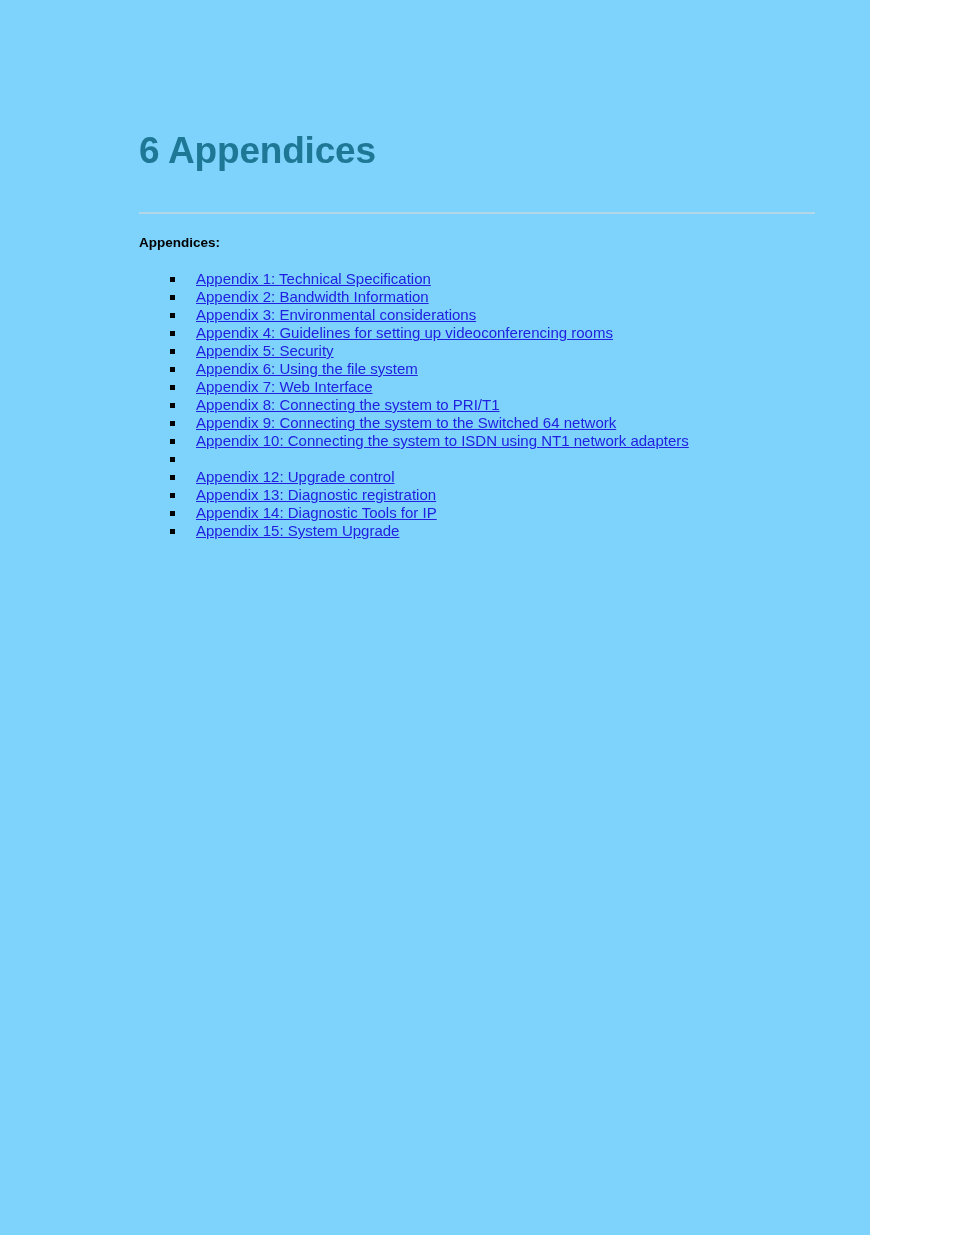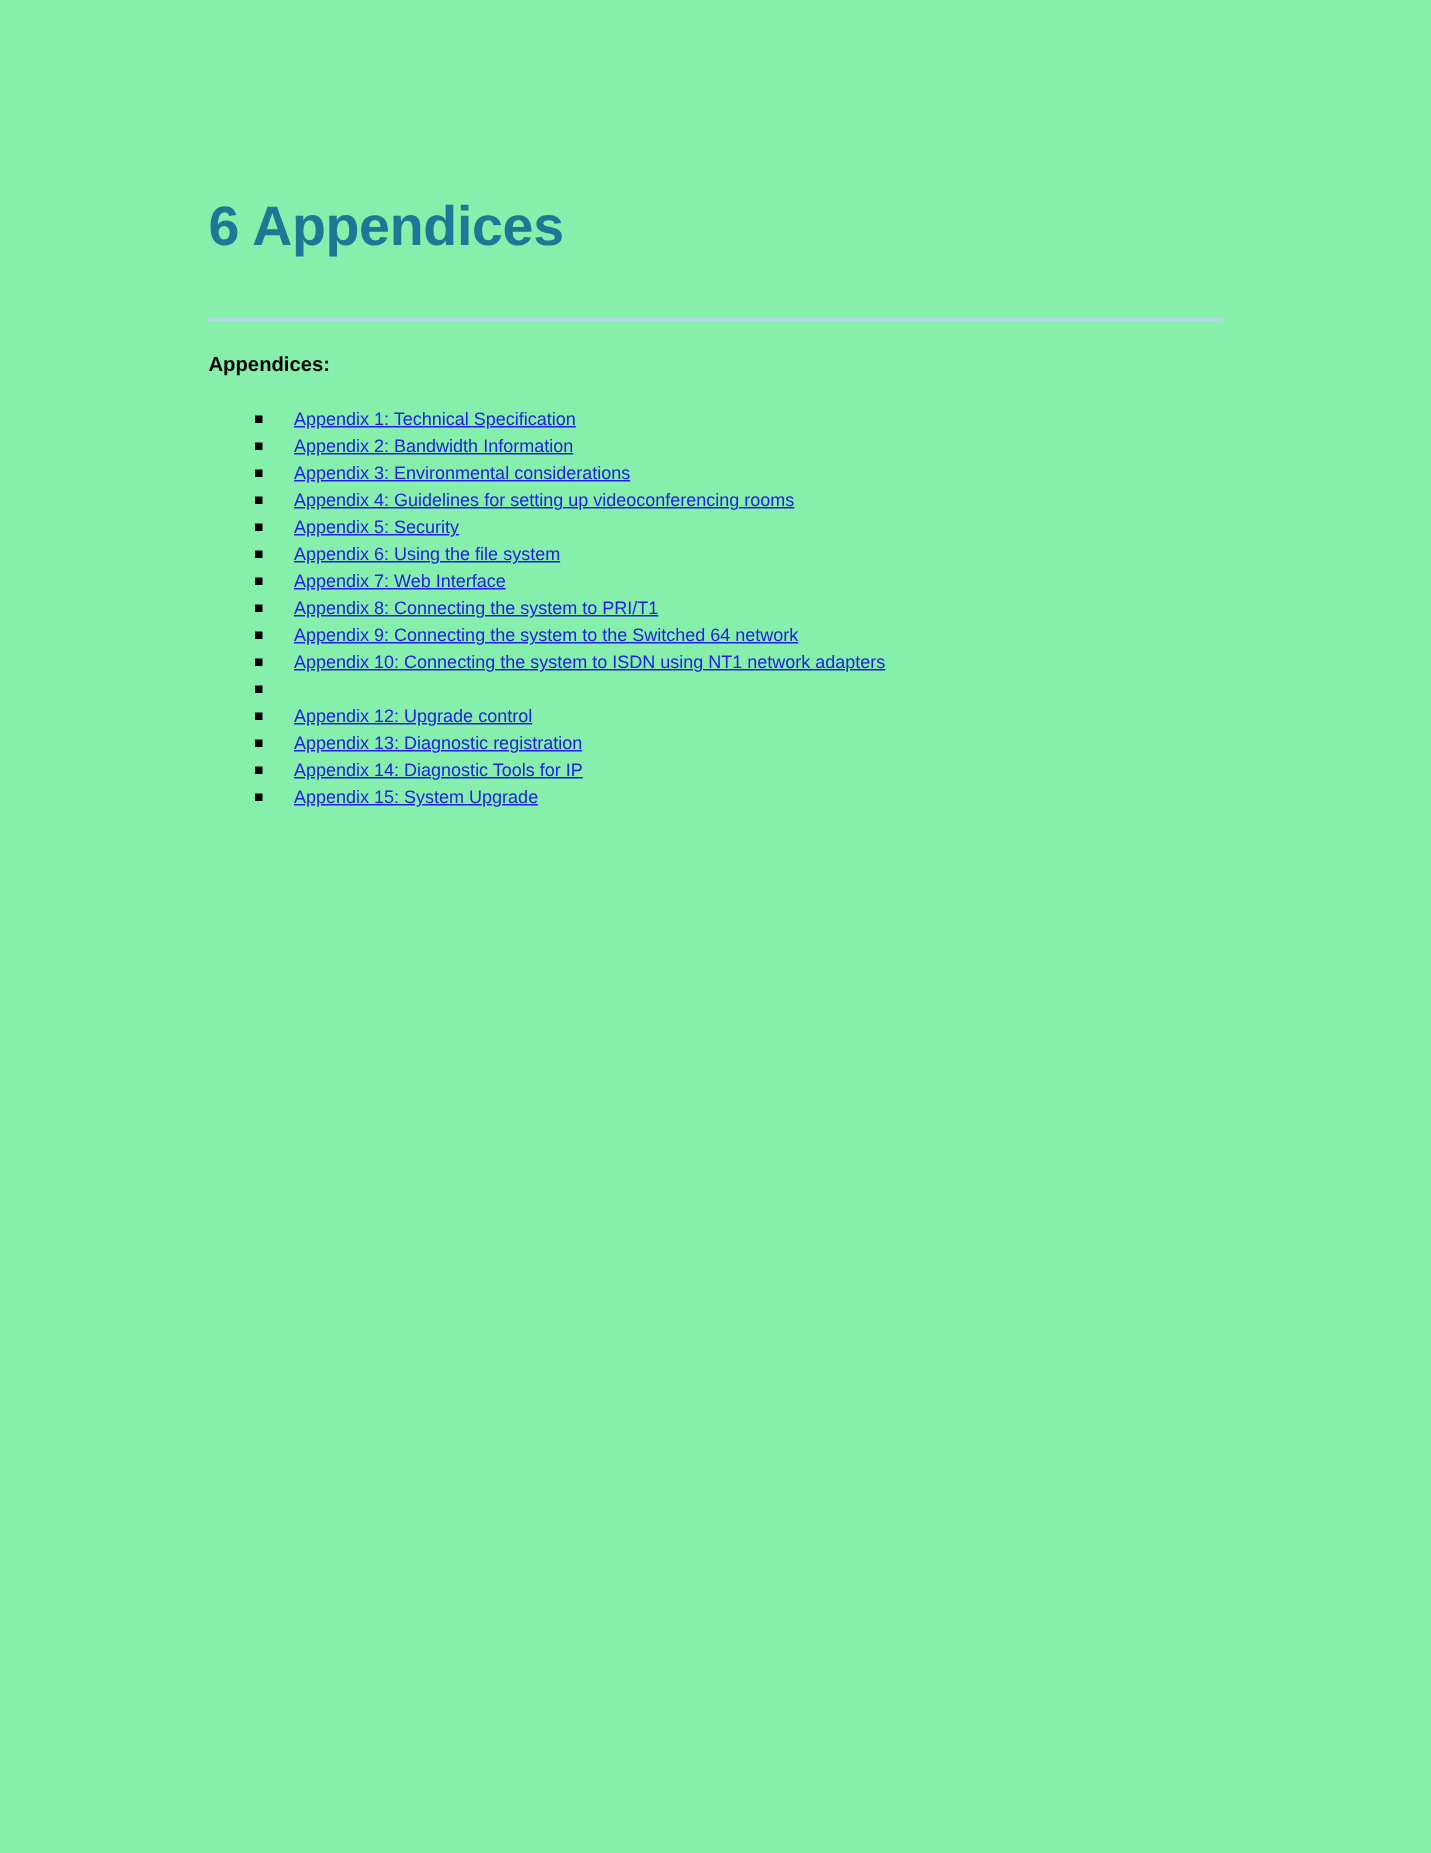--- a/index.html
+++ b/index.html
@@ -12,23 +12,23 @@
   body {
     width: 954px;
     height: 1235px;
     font-family: "Liberation Sans", sans-serif;
     -webkit-font-smoothing: antialiased;
     overflow: hidden;
   }
 
   .page {
     position: relative;
-    width: 954px;
+    width: 870px;
     height: 1235px;
-    background: #86efac;
+    background: #7dd3fc;
     box-sizing: border-box;
   }
 
   
   .chapter-heading {
     position: absolute;
     left: 139px;
     top: 130px;
     margin: 0;
     font-family: "Liberation Sans", sans-serif;
@@ -89,21 +89,21 @@
     left: 170px;
     top: 7px;
     width: 5px;
     height: 5px;
     background: #000000;
     display: block;
   }
 
   .appendix-link {
     font-family: "Liberation Sans", sans-serif;
-    font-size: 12px;
+    font-size: 15px;
     color: #2020e0;
     text-decoration: underline;
     text-underline-offset: 1px;
     cursor: pointer;
     display: inline-block;
     line-height: 18px;
   }
 
   .appendix-link .lead-bold {
     font-weight: bold;

